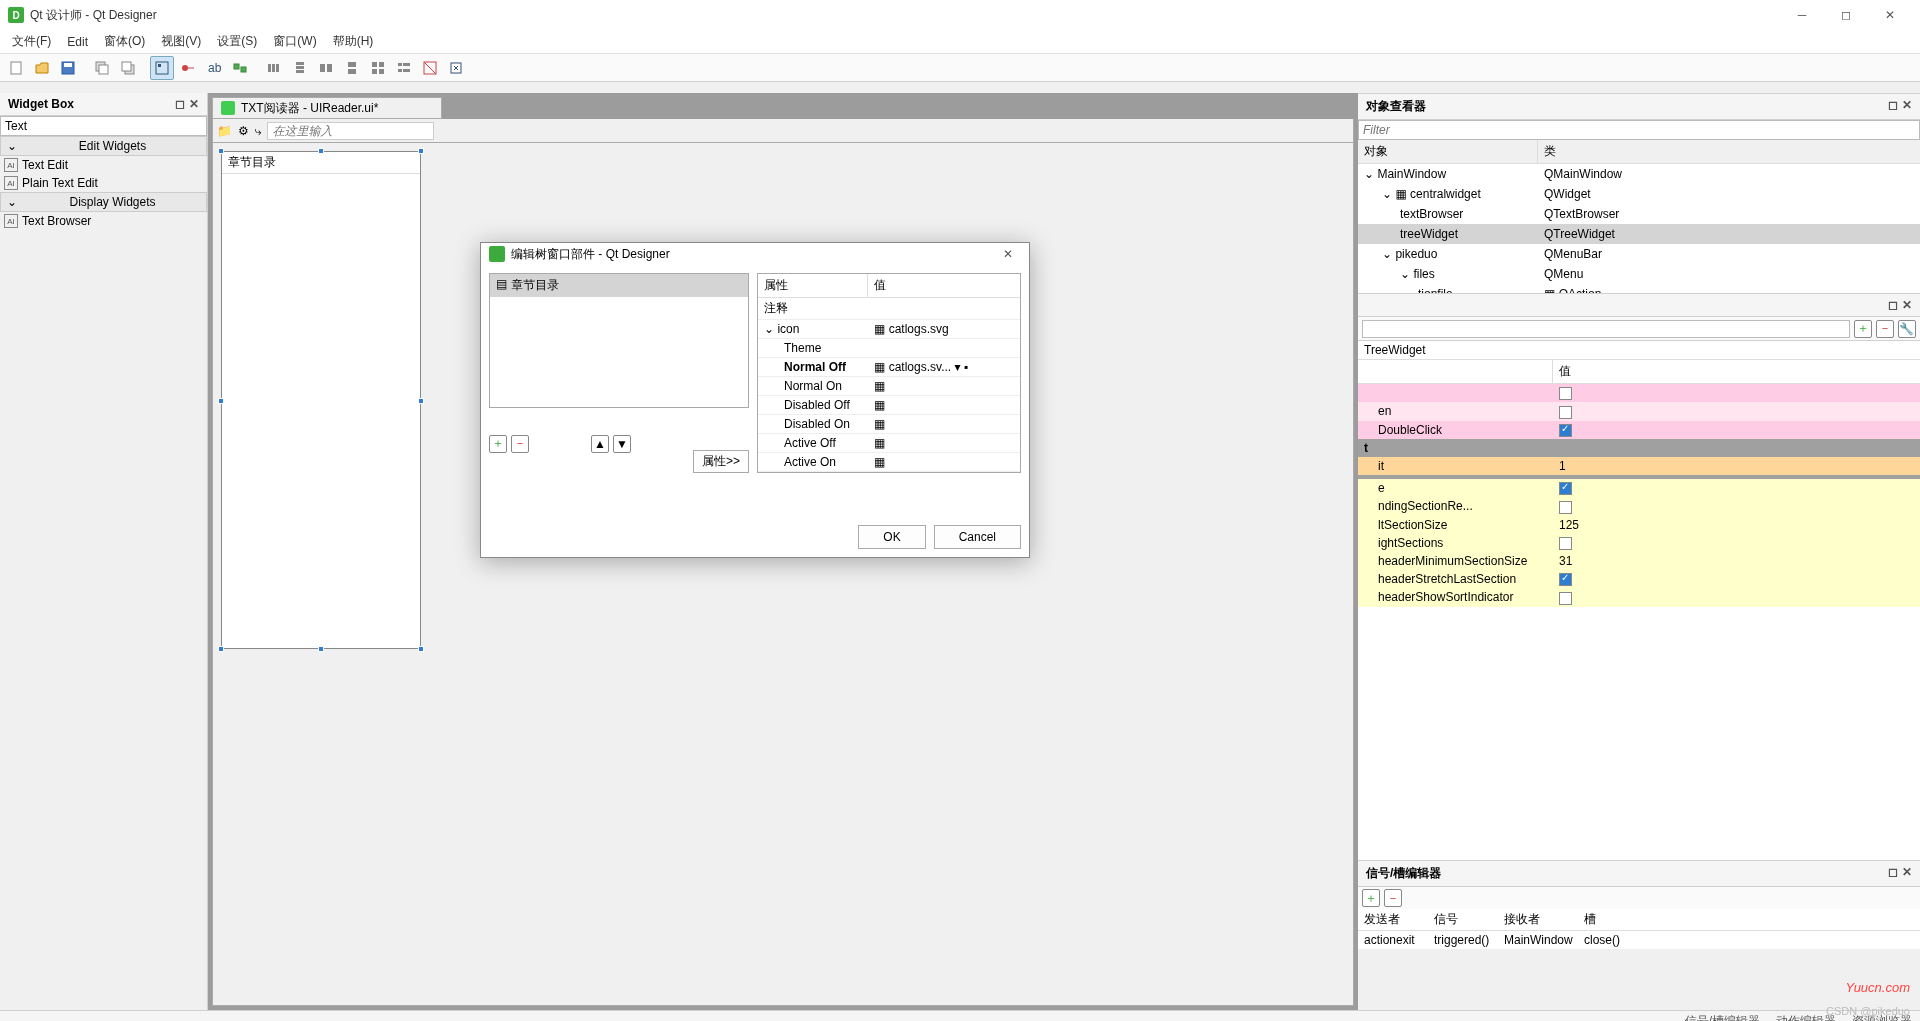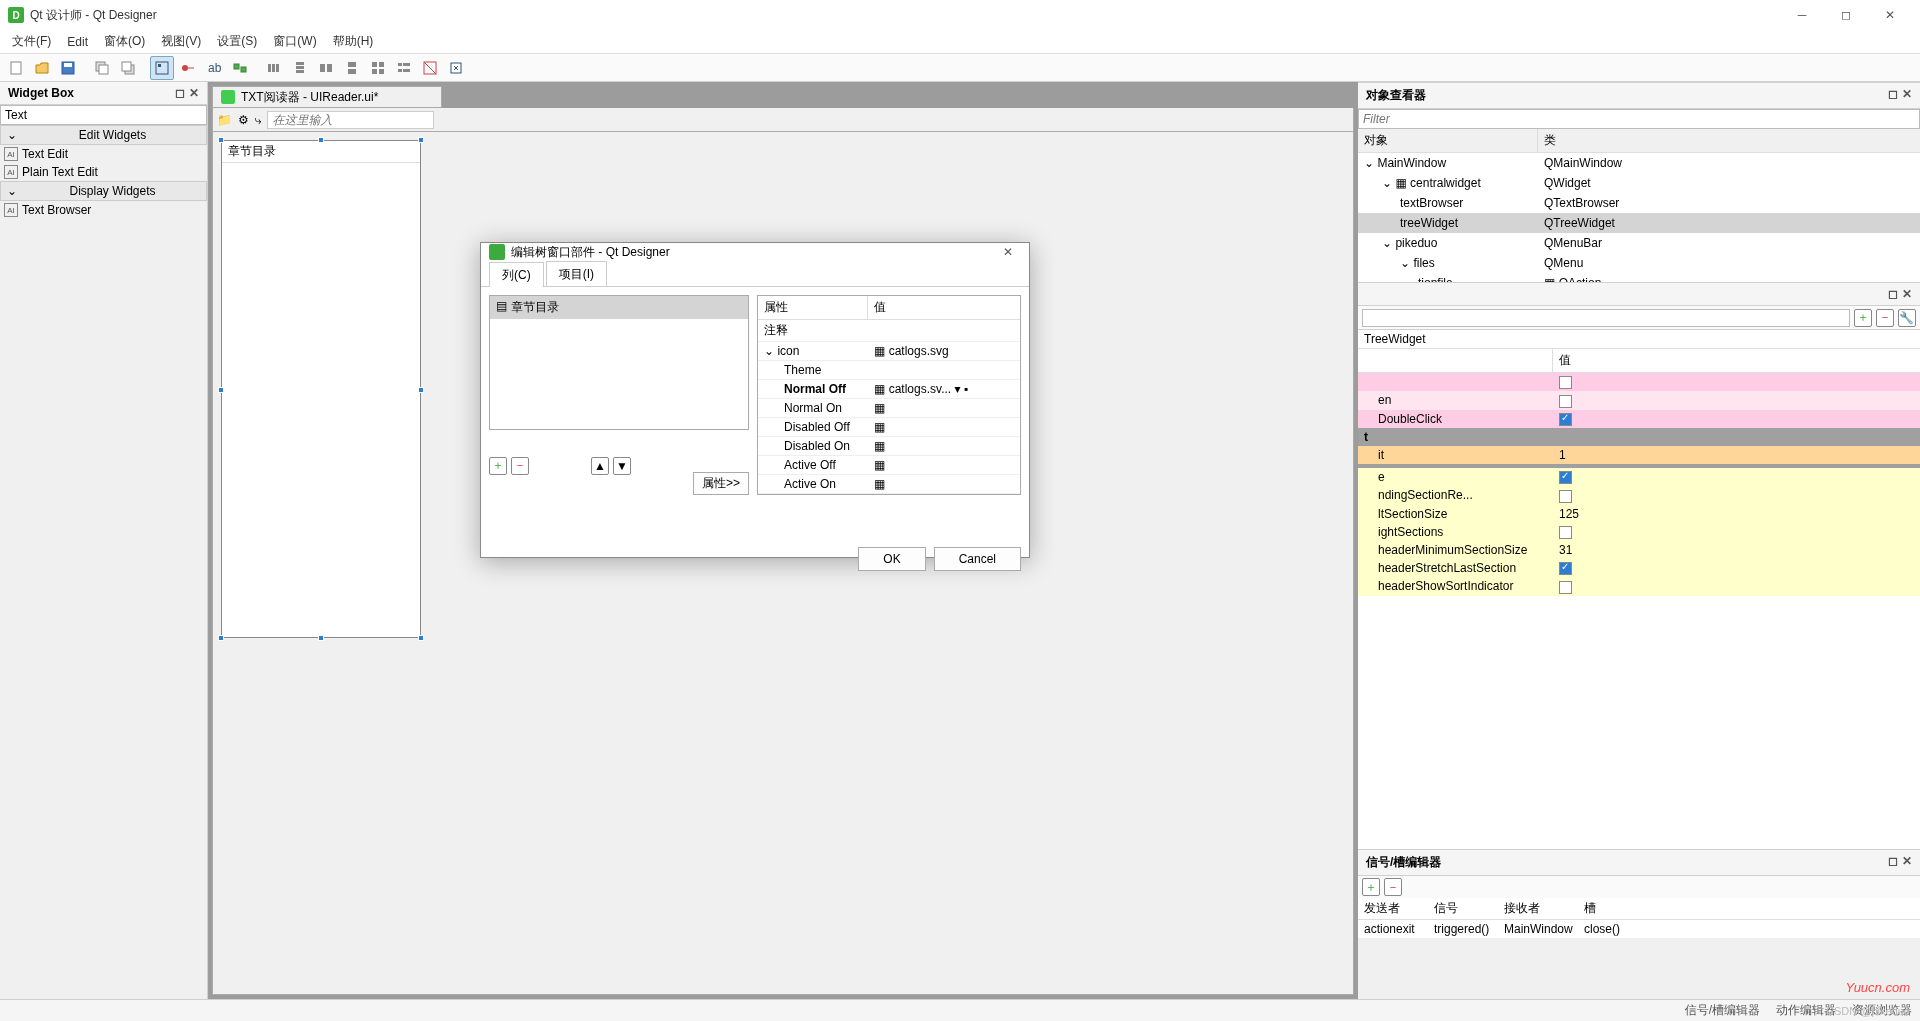--- a/index.html
+++ b/index.html
@@ -7,21 +7,21 @@
 .titlebar { height: 30px; background: #fff; display: flex; align-items: center; padding: 0 8px; }
 .titlebar .app-icon { width: 16px; height: 16px; background: #3daa3d; border-radius: 2px; margin-right: 6px; display:flex; align-items:center; justify-content:center; color:#fff; font-size:10px; font-weight:bold;}
 .titlebar .title { flex: 1; color: #333; }
 .win-btns { display: flex; }
 .win-btn { width: 44px; height: 28px; display: flex; align-items: center; justify-content: center; color: #555; }
 .menubar { height: 24px; background: #fff; display: flex; align-items: center; padding: 0 4px; border-bottom: 1px solid #e0e0e0; }
 .menubar span { padding: 2px 8px; color: #333; }
 .toolbar { height: 28px; background: #fafafa; display: flex; align-items: center; padding: 2px 4px; border-bottom: 1px solid #d0d0d0; gap: 2px;}
 .tool-btn { width: 24px; height: 24px; display: flex; align-items: center; justify-content: center; border: 1px solid transparent; border-radius:2px;}
 .tool-sep { width: 6px; }
-.main { display: flex; height: calc(1021px - 30px - 24px - 28px - 22px); }
+.main { display: flex; height: calc(1021px - 30px - 24px - 28px - 22px); margin-top: 11px; }
 .left-dock { width: 208px; border-right: 1px solid #d0d0d0; display:flex; flex-direction:column;}
 .dock-title { background: #f5f5f5; padding: 4px 8px; font-weight: bold; display:flex; justify-content:space-between; border-bottom:1px solid #d0d0d0;}
 .dock-title .btns { display:flex; gap:4px; color:#555;}
 .filter-input { width: 100%; height: 20px; border: 1px solid #bbb; padding: 1px 4px; }
 .wb-section { background: #e8e8e8; text-align: center; padding: 2px; border: 1px solid #ccc; display:flex; align-items:center;}
 .wb-section .arrow { margin: 0 4px; }
 .wb-section .label { flex:1;}
 .wb-item { padding: 2px 4px; display: flex; align-items: center; gap: 4px; }
 .wb-item .ico { width:14px; height:14px; border:1px solid #888; display:flex; align-items:center; justify-content:center; font-size:8px; color:#555;}
 .center { flex: 1; background: #9c9c9c; display:flex; flex-direction:column; position:relative;}
@@ -441,24 +441,20 @@
   <span>动作编辑器</span>
   <span>资源浏览器</span>
 </div>
 
 <div class="dialog">
   <div class="dlg-title">
     <div class="ico"></div>
     <div class="txt">编辑树窗口部件 - Qt Designer</div>
     <div class="close">✕</div>
   </div>
-  <div class="dlg-tabs">
-    <div class="dlg-tab active">列(C)</div>
-    <div class="dlg-tab">项目(I)</div>
-  </div>
   <div class="dlg-body">
     <div class="dlg-left">
       <div class="dlg-list">
         <div class="dlg-list-item">
             <span>▤</span>
             <span>章节目录</span>
           </div>
       </div>
       <div class="dlg-left-btns">
         <div class="tiny-btn plus">＋</div>

